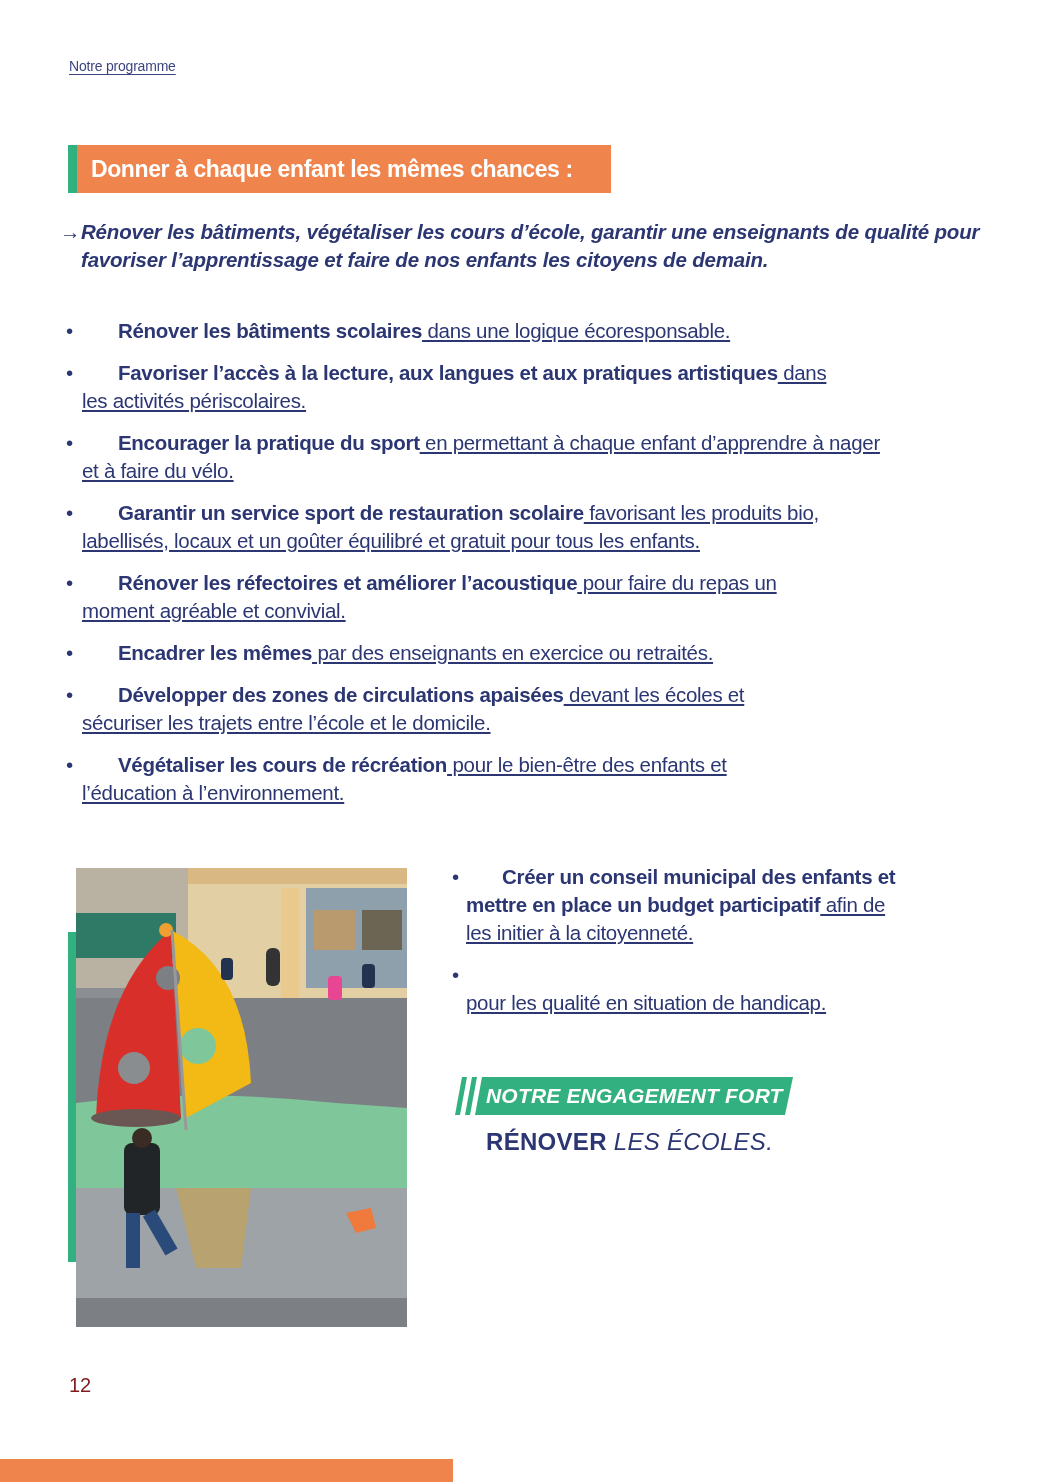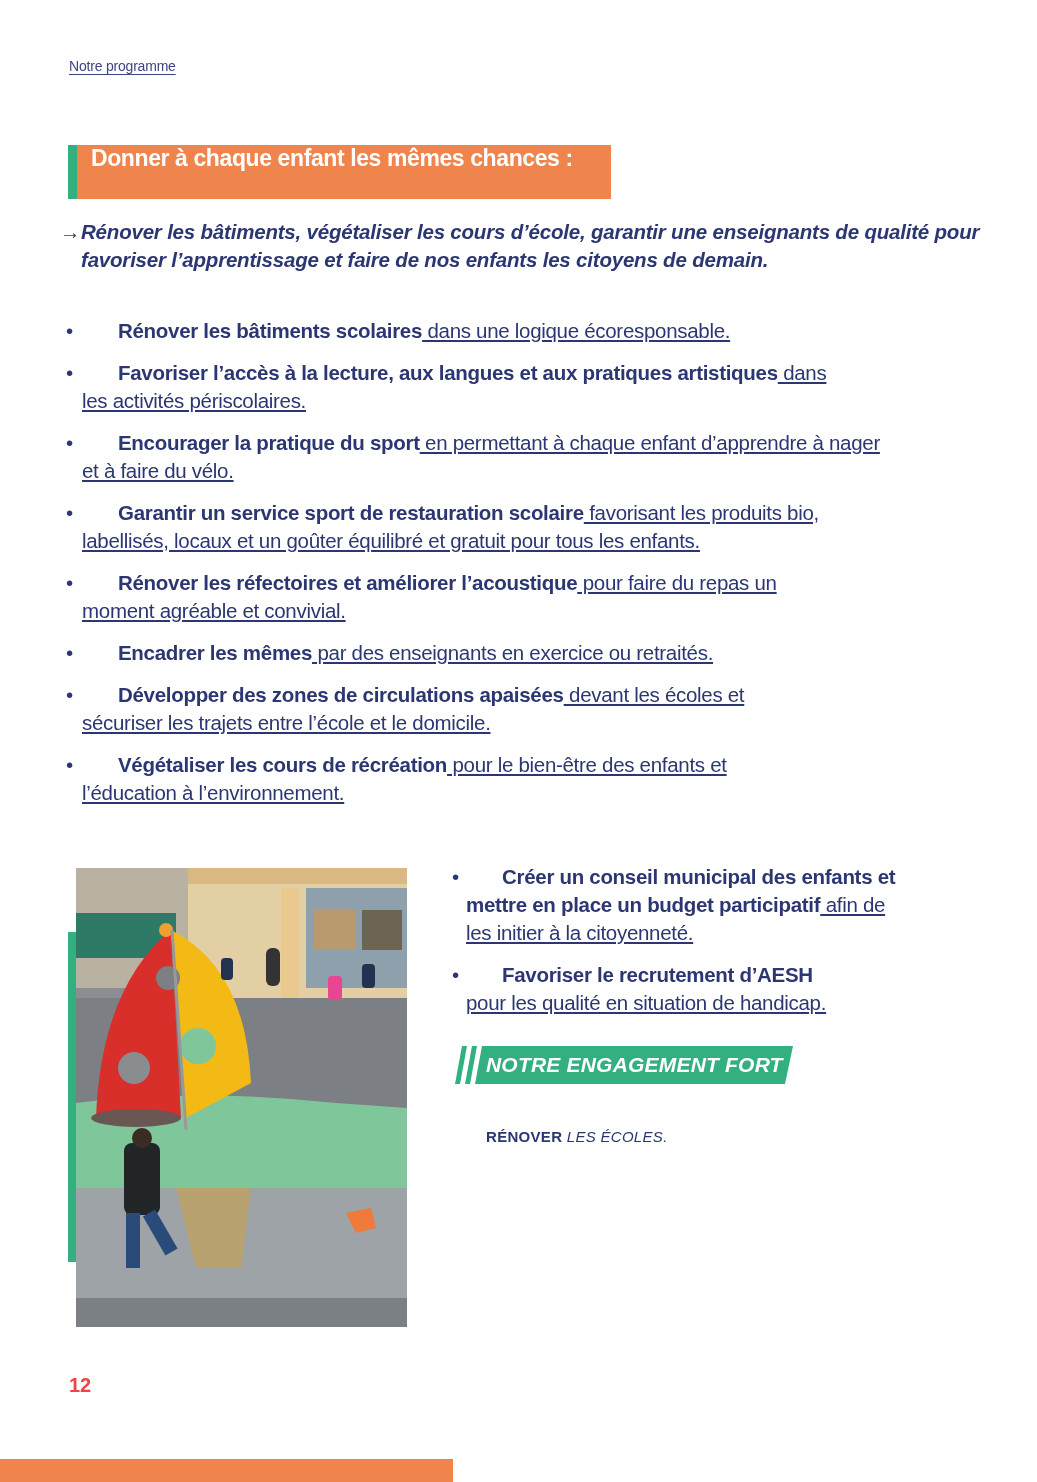--- a/index.html
+++ b/index.html
@@ -1,48 +1,48 @@
 <!DOCTYPE html>
 <html><head>
 <meta charset="utf-8">
 <style>
   html, body { margin:0; padding:0; background:#ffffff; }
   body { width:1037px; height:1482px; position:relative; overflow:hidden;
          font-family:"Liberation Sans", "DejaVu Sans", sans-serif; color:#2b3672; }
   .breadcrumb { position:absolute; left:69px; top:58px; font-size:14px; color:#3d4580;
                 text-decoration:underline; text-underline-offset:3px; letter-spacing:-0.2px; }
-  .section-head { position:absolute; left:68px; top:145px; height:54px; width:543px;
-                  background:#ef844c; display:flex; align-items:flex-start; }
+  .section-head { position:absolute; left:68px; top:145px; height:48px; width:543px;
+                  background:#ef844c; display:flex; align-items:center; }
   .section-head .accent { position:absolute; left:0; top:0; width:9px; height:100%; background:#33b07f; }
   .section-head .title { margin-left:23px; color:#ffffff; font-weight:bold; font-size:23px;
                          letter-spacing:-0.4px; white-space:nowrap; }
   .intro { position:absolute; left:60px; top:218px; width:940px; font-style:italic;
            font-weight:bold; font-size:20.5px; line-height:28px; color:#2b3672; letter-spacing:-0.2px; }
   .intro .arrow { position:absolute; left:0; top:0; font-style:normal; font-weight:normal; }
   .intro .text { display:block; padding-left:21px; }
   .bullets { position:absolute; left:66px; top:317px; width:900px; margin:0; padding:0; list-style:none; }
   .bullets li, .bullets2 li { position:relative; font-size:20.5px; line-height:28px;
                  padding-left:16px; letter-spacing:-0.3px; }
   .bullets li { margin-bottom:14px; }
   .bullets li .dot, .bullets2 li .dot { position:absolute; left:0; top:0; }
   .bullets b, .bullets2 b { font-weight:bold;margin-left:36px; }
   .bullets .rest, .bullets2 .rest { font-weight:normal;text-decoration:underline; }
   .photo-accent { position:absolute; left:68px; top:932px; width:15px; height:330px; background:#33b07f; }
   .photo { position:absolute; left:76px; top:868px; width:331px; height:459px; overflow:hidden;
            background:#8b8f94; }
   .bullets2 { position:absolute; left:452px; top:863px; width:560px; margin:0; padding:0; list-style:none; }
   .bullets2 li { margin-bottom:14px; padding-left:14px; }
-  .engagement { position:absolute; left:455px; top:1046px; width:340px; height:38px; }
+  .engagement { position:absolute; left:455px; top:1077px; width:340px; height:38px; }
   .engagement .title { position:absolute; left:31px; top:0; height:38px; line-height:38px;
                        color:#ffffff; font-weight:bold; font-style:italic; font-size:21px;
                        letter-spacing:0.2px; white-space:nowrap; }
-  .engagement-sub { position:absolute; left:486px; top:1128px; font-size:15px; font-weight:bold;
+  .engagement-sub { position:absolute; left:486px; top:1128px; font-size:24px; font-weight:bold;
                     color:#2b3672; letter-spacing:0.3px; white-space:nowrap; }
   .engagement-sub .it { font-style:italic; font-weight:normal; }
-  .page-num { position:absolute; left:69px; top:1374px; font-size:20px; color:#ef4444;font-weight:bold; }
+  .page-num { position:absolute; left:69px; top:1374px; font-size:20px; color:#7f1d1d; }
   .footer-bar { position:absolute; left:0; top:1459px; width:453px; height:23px; background:#ef844c; }
 </style>
 </head>
 <body>
 
 <a class="breadcrumb">Notre programme</a>
 
 <div class="section-head">
   <div class="accent"></div>
   <h2 class="title" style="margin-top:0;margin-bottom:0;">Donner à chaque enfant les mêmes chances :</h2>
@@ -100,21 +100,21 @@
     <rect x="50" y="345" width="14" height="55" fill="#2a4a7a"></rect>
     <rect x="66" y="345" width="14" height="45" fill="#2a4a7a" transform="rotate(-30 73 345)"></rect>
     <rect x="252" y="108" width="14" height="24" rx="4" fill="#e84592"></rect>
     <rect x="286" y="96" width="13" height="24" rx="4" fill="#23324f"></rect>
     <rect x="145" y="90" width="12" height="22" rx="4" fill="#23324f"></rect>
   </svg>
 </div>
 
 <ul class="bullets2">
   <li style="width:430px;"><span class="dot">•</span><b>Créer un conseil municipal des enfants et mettre en place un budget participatif</b><span class="rest"> afin de les initier à la citoyenneté.</span></li>
-  <li style="width:430px;"><span class="dot">•</span><b>Favoriser le recrutement d’AESH</b><br><span class="rest"> pour les qualité en situation de handicap.</span></li>
+  <li style="width:430px;"><span class="dot">•</span><br><span class="rest"> pour les qualité en situation de handicap.</span></li>
 </ul>
 
 <div class="engagement">
   <svg width="340" height="38" viewBox="0 0 340 38" style="position:absolute;left:0;top:0;">
     <polygon points="7,0 12,0 5,38 0,38" fill="#33b07f"></polygon>
     <polygon points="17,0 22,0 15,38 10,38" fill="#33b07f"></polygon>
     <polygon points="27,0 338,0 330,38 20,38" fill="#33b07f"></polygon>
   </svg>
   <span class="title">NOTRE ENGAGEMENT FORT :</span>
 </div>

